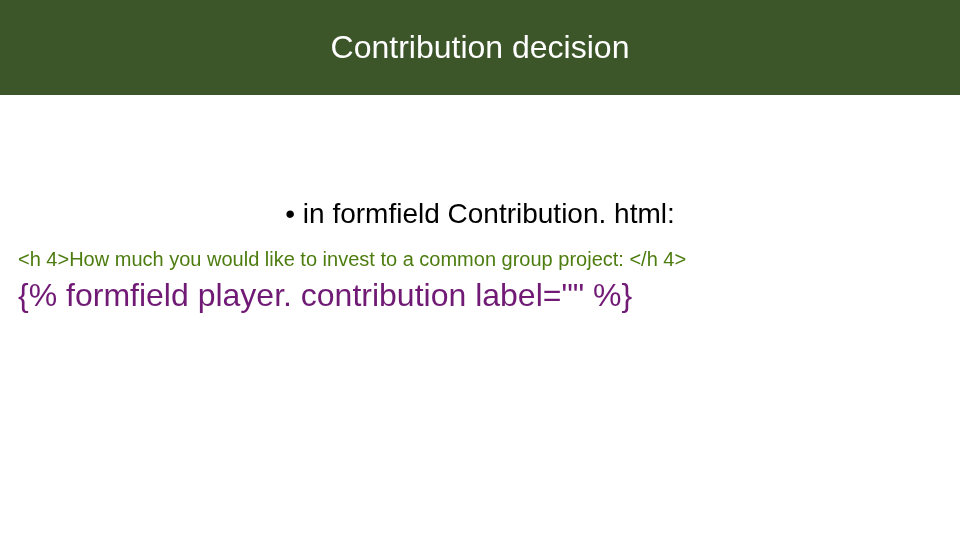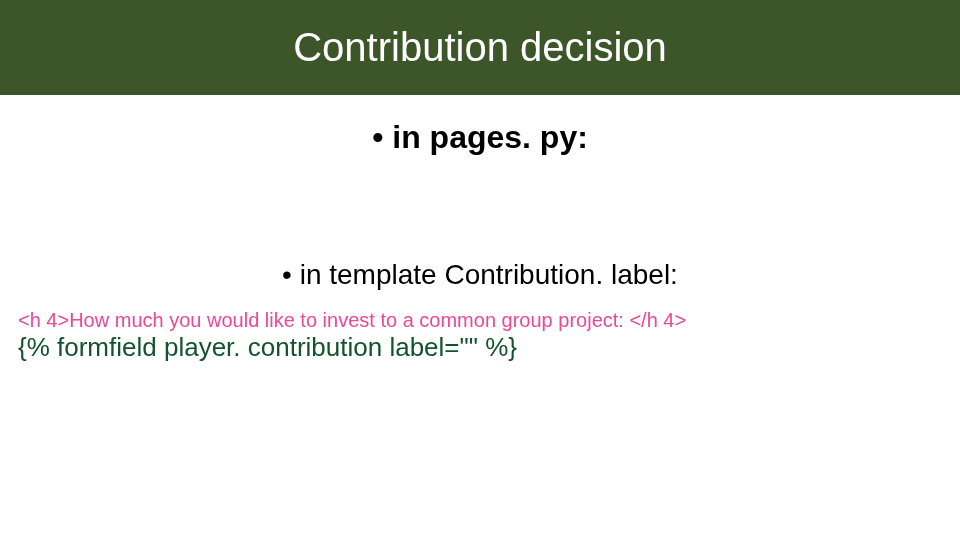--- a/index.html
+++ b/index.html
@@ -8,21 +8,21 @@
   .title-bar {
     width: 100%;
     height: 95px;
     background: #3c5629;
     display: flex;
     align-items: center;
     justify-content: center;
   }
   .title-bar h1 {
     color: #fff;
-    font-size: 40px;
+    font-size: 32px;
     font-weight: 400;
     text-align: center;
   }
   .body {
     padding: 0 18px;
   }
   .bullet1 {
     text-align: center;
     font-size: 32px;
     font-weight: 700;
@@ -39,48 +39,48 @@
   .code-py .indent { padding-left: 40px; display: block; }
   .bullet2 {
     text-align: center;
     font-size: 28px;
     font-weight: 400;
     color: #000;
     margin-top: 48px;
   }
   .h4line {
     font-size: 20px;
-    color: #ec4899;
+    color: #4d7c0f;
     margin-top: 18px;
     font-weight: 400;
   }
   .tpl {
-    font-size: 26px;
-    color: #14532d;
+    font-size: 32px;
+    color: #701a75;
+    margin-top: 6px;
     font-weight: 400;
   }
 </style>
 </head>
 <body>
 
 <div class="slide">
 
   <div class="title-bar">
     <h1>Contribution decision</h1>
   </div>
 
   <div class="body">
 
-    <div class="bullet1">• in pages. py:</div>
 
     <div class="code-py">
       <br>
     </div>
 
-    <div class="bullet2">• in template Contribution. label:</div>
+    <div class="bullet2">• in formfield Contribution. html:</div>
 
     <div class="h4line">&lt;h 4&gt;How much you would like to invest to a common group project: &lt;/h 4&gt;</div>
 
     <div class="tpl">{% formfield player. contribution label="" %}</div>
 
   </div>
 
 </div>
 
 </body></html>

